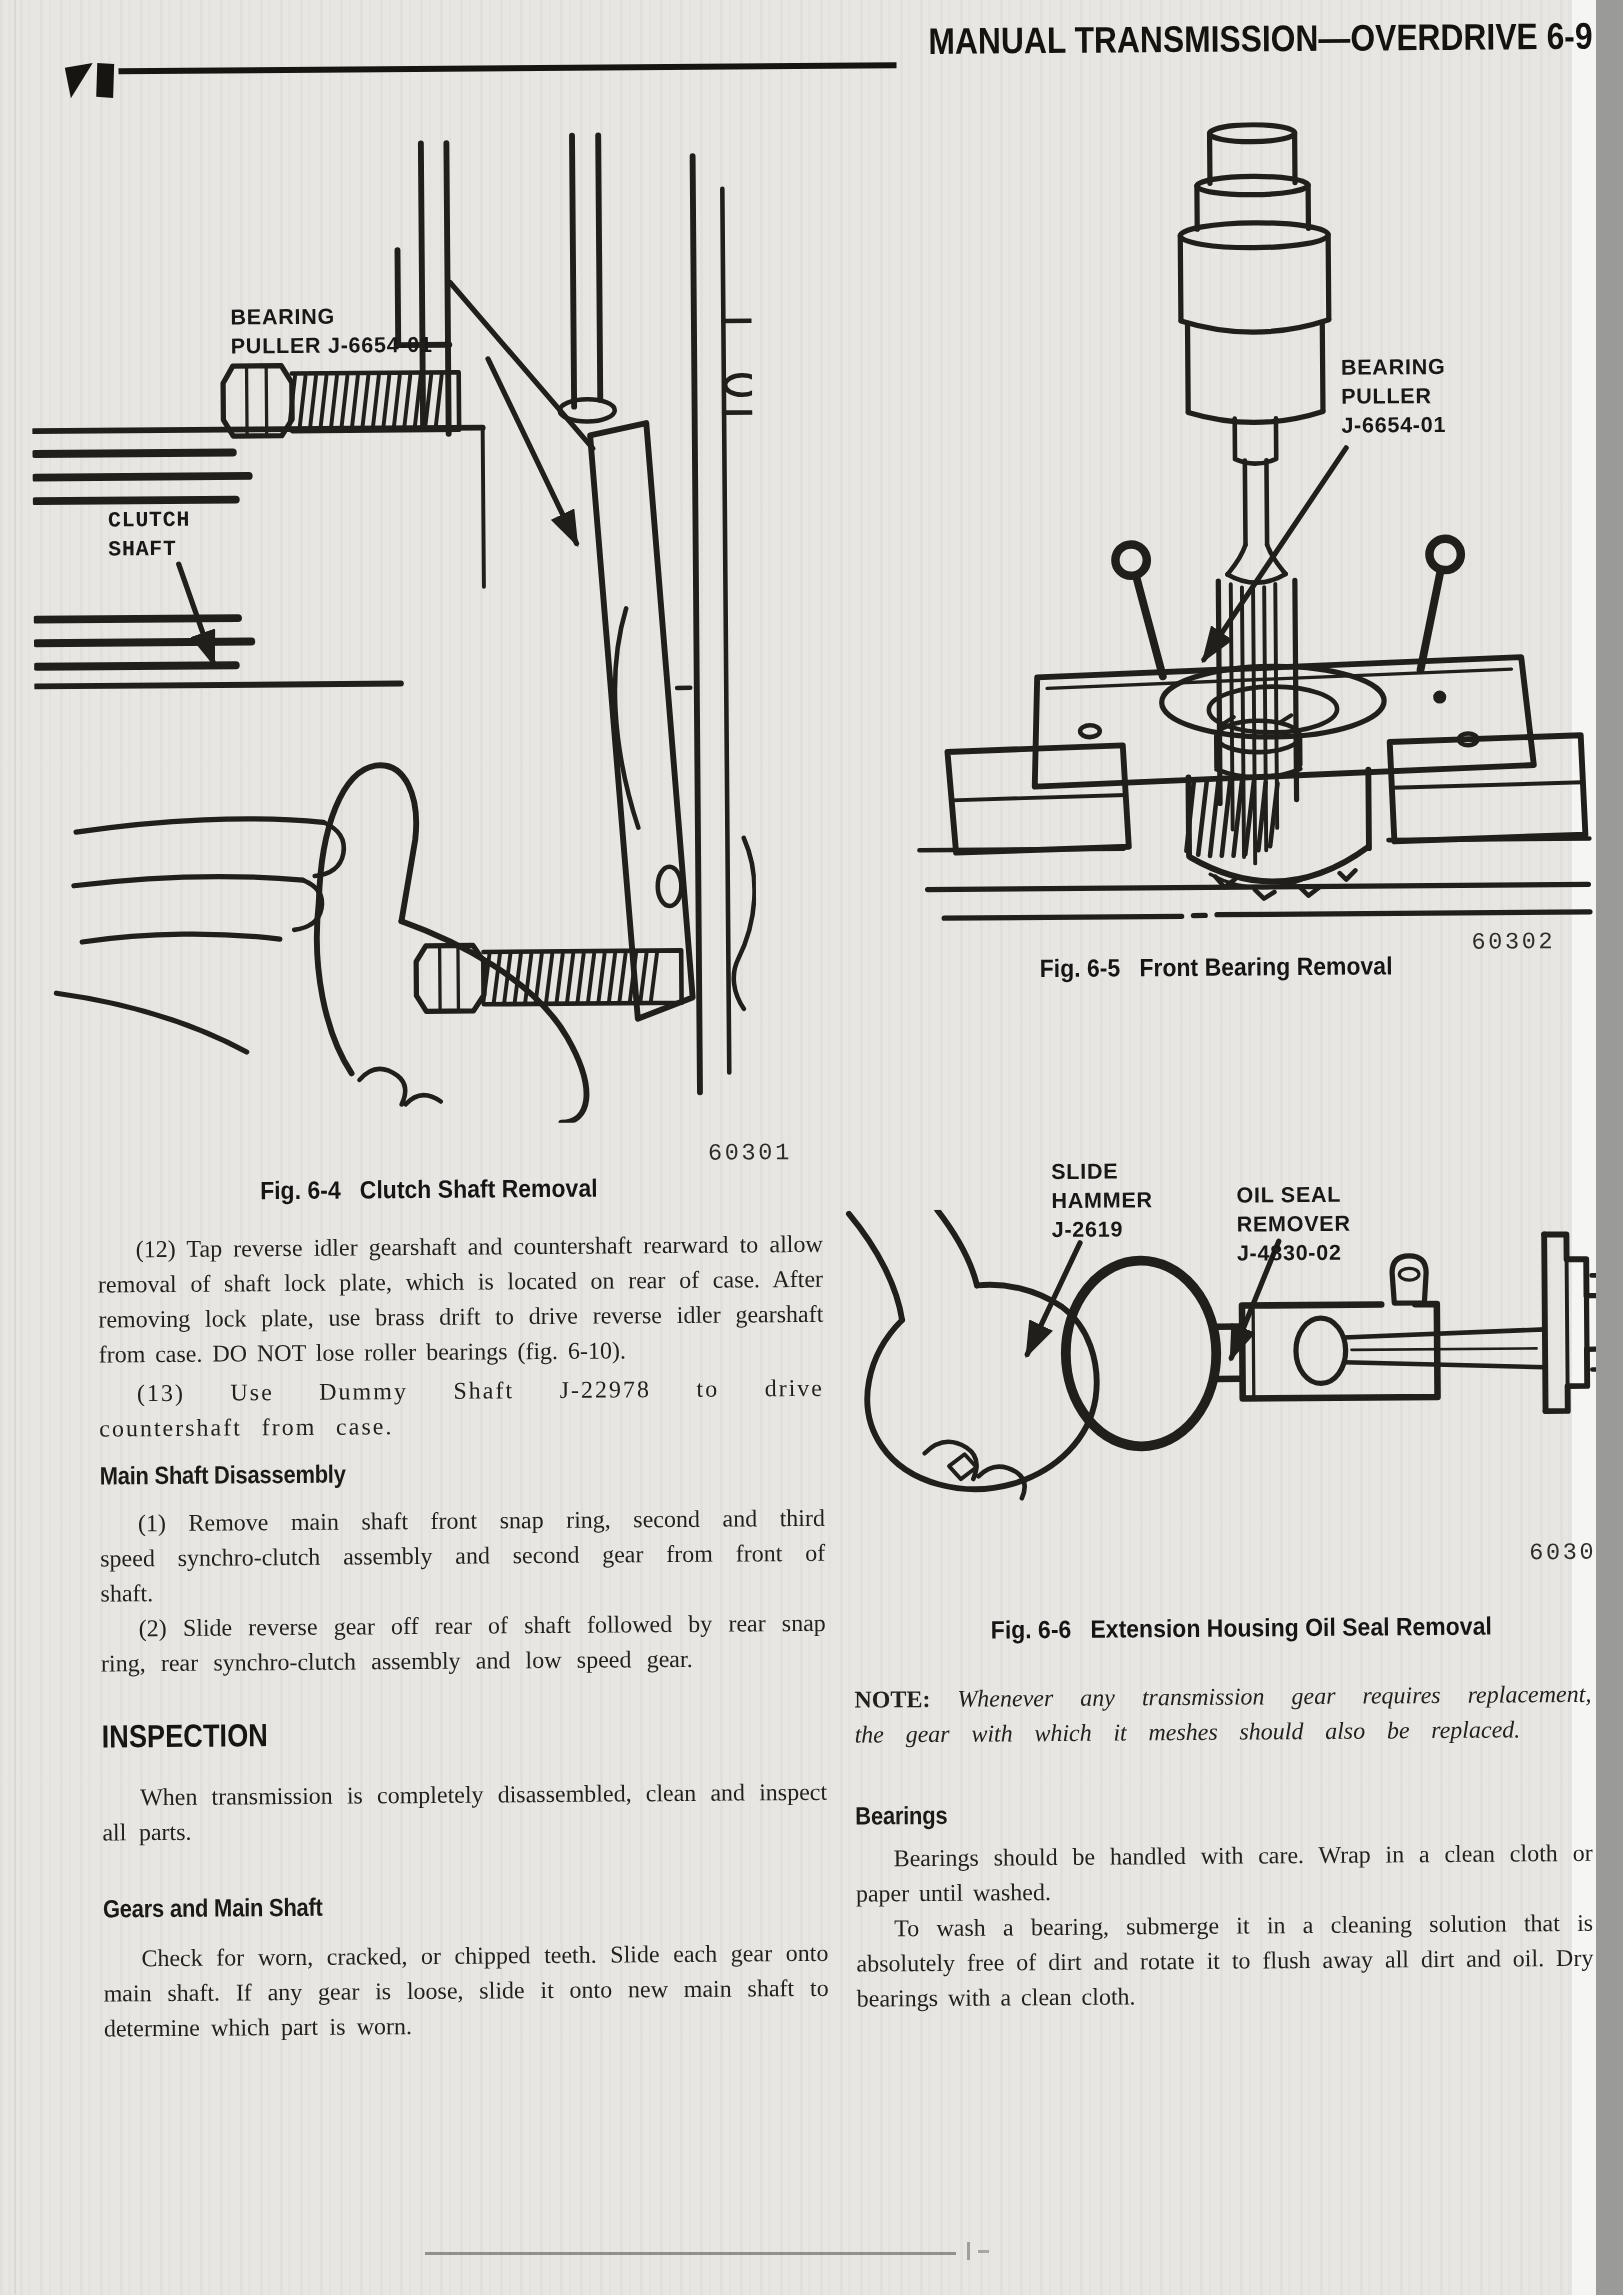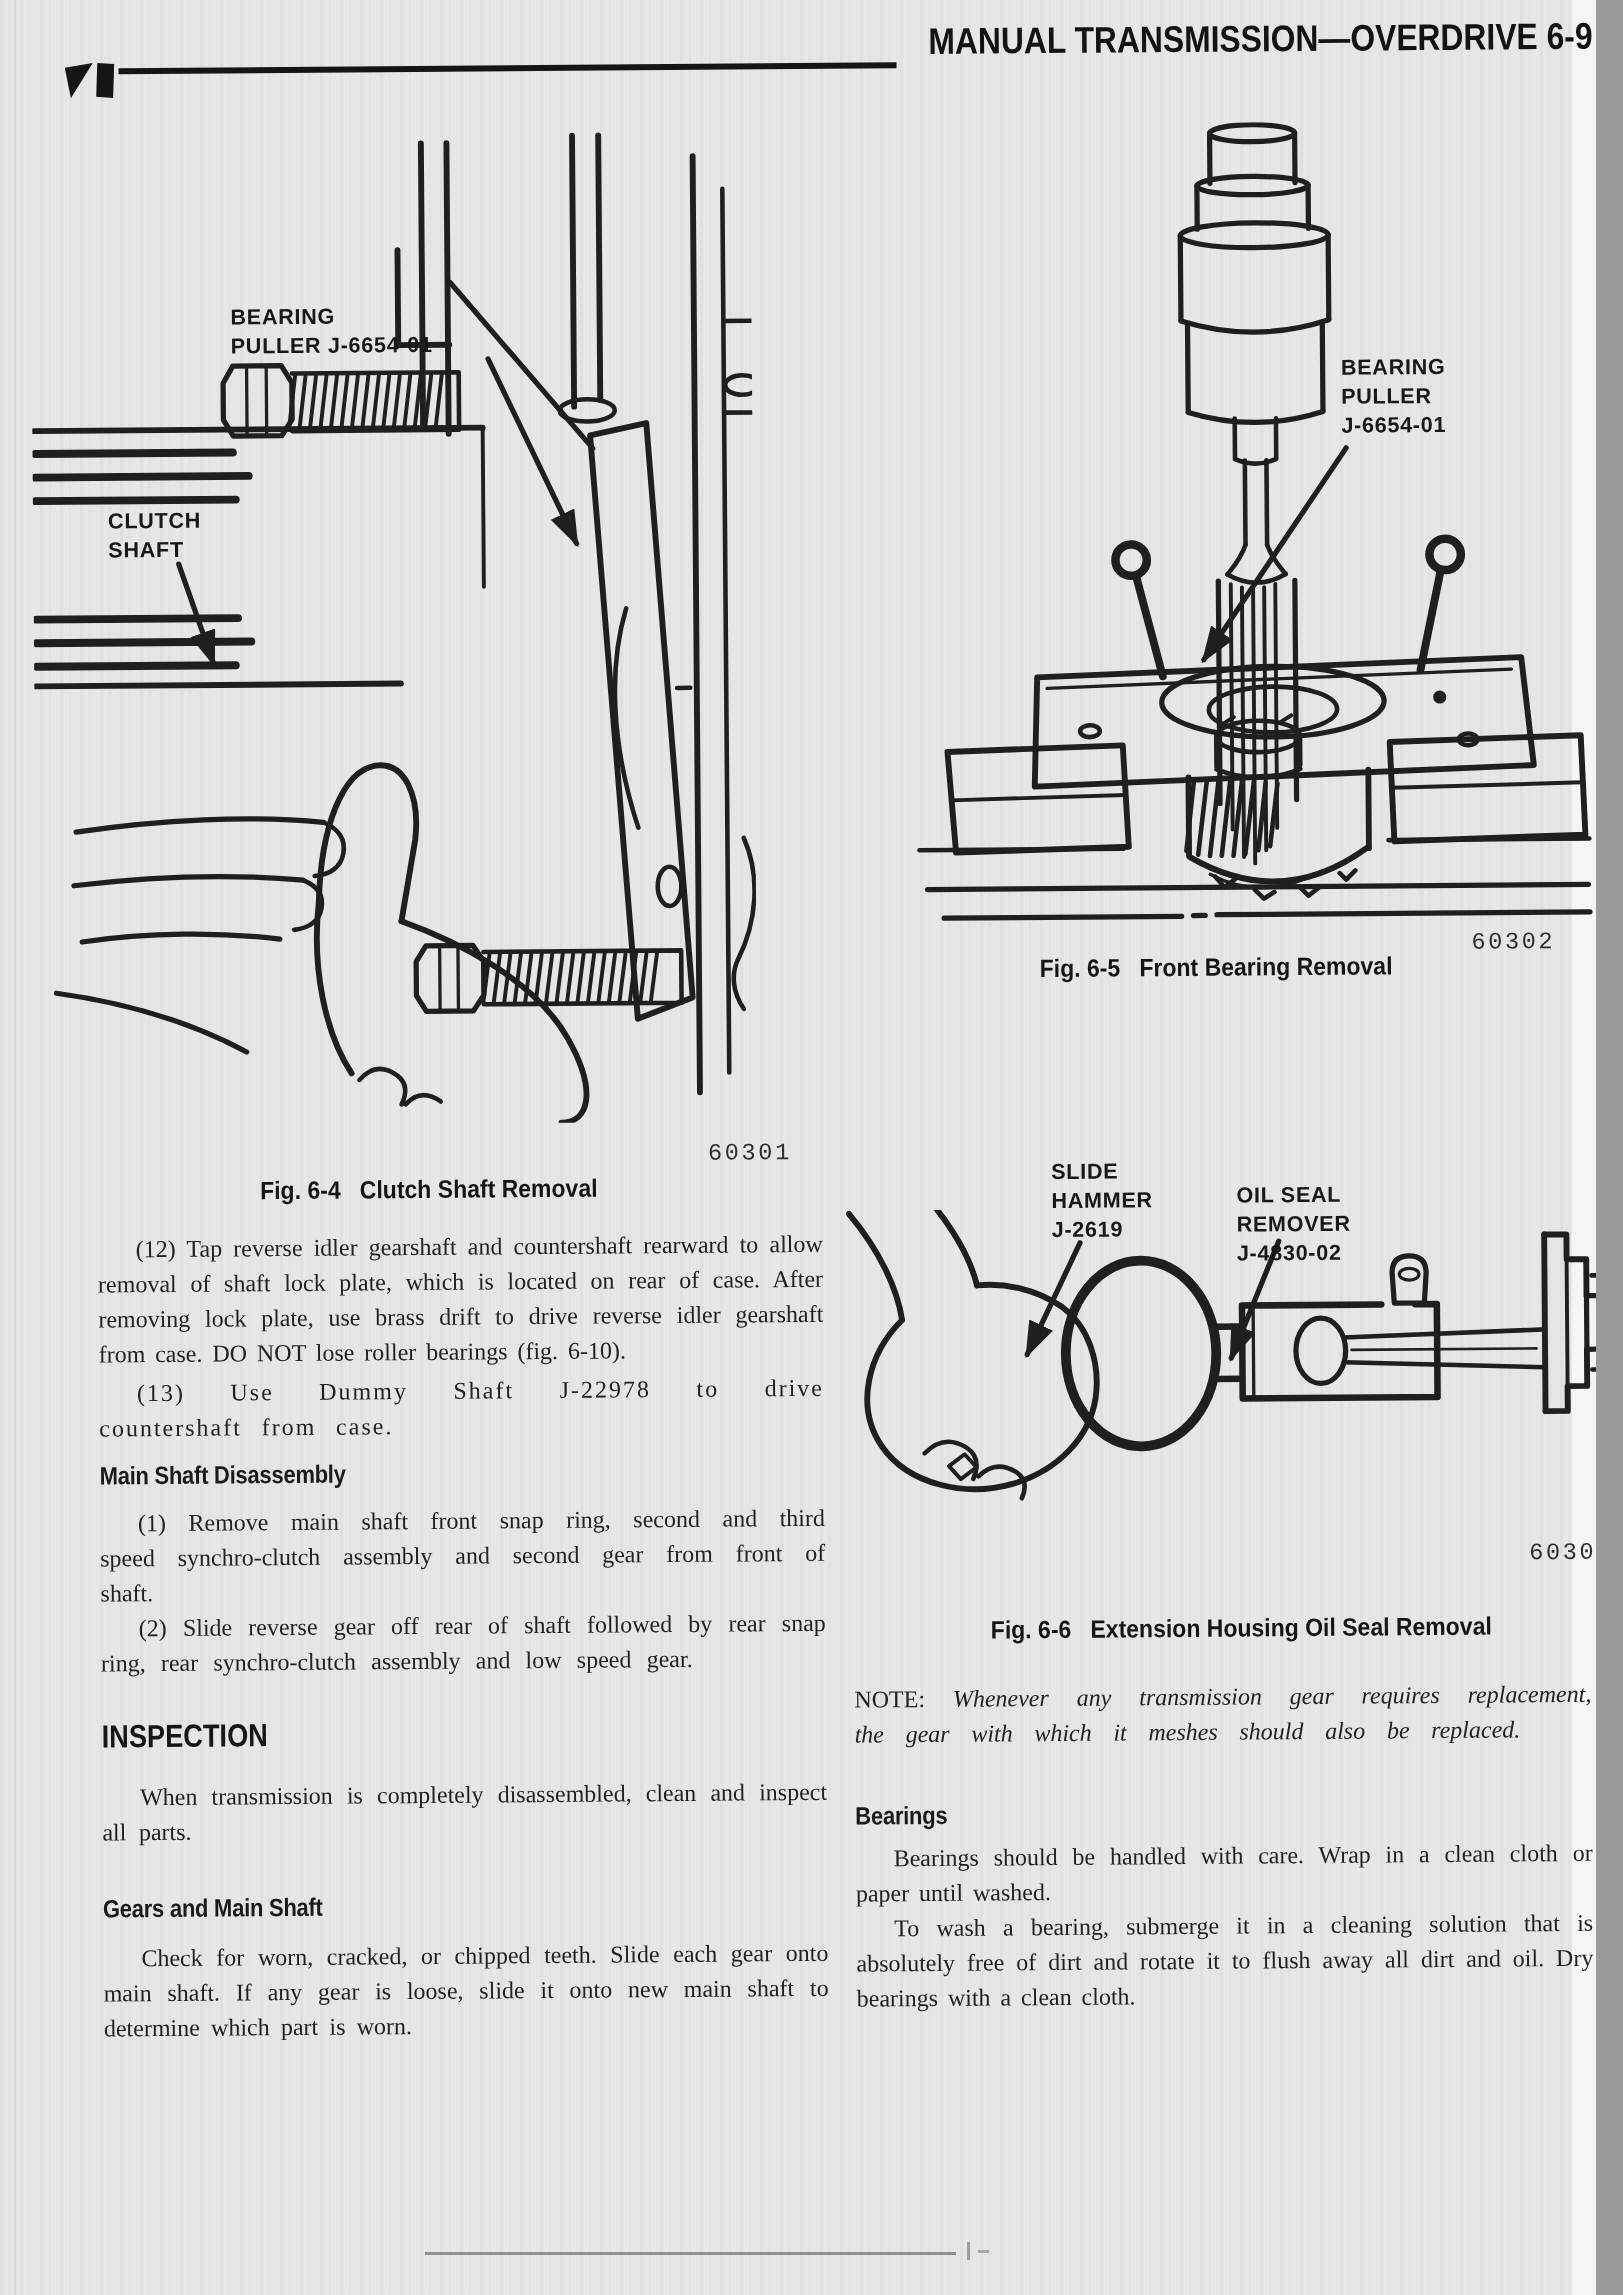--- a/index.html
+++ b/index.html
@@ -16,21 +16,21 @@
          font-family:"Liberation Sans",sans-serif;font-weight:700;font-size:37px;color:#141310;
          transform:scaleX(.86);transform-origin:100% 50%;letter-spacing:0px;}
   .rule{position:absolute;left:127px;top:63px;width:778px;height:5.9px;background:#161512;}
 
   .column{position:absolute;color:#23211d;}
   .column p{font-size:24px;line-height:35px;text-align:justify;margin:0;color:#23211d;}
   .para{text-indent:38px;}.ws6{word-spacing:3.9px}.ws8{word-spacing:5.2px}
   .ws10{word-spacing:6.5px}.ws14{word-spacing:9.2px}
   .loose13{letter-spacing:2px;word-spacing:11.8px;}
   .notep{word-spacing:15.7px;}
-  .note-label{font-weight:400;}
+  .note-label{font-weight:700;}
   .note-italic{font-style:italic;}
   .subhead{font-family:"Liberation Sans",sans-serif;font-weight:700;font-size:25px;line-height:30px;
            color:#1b1a17;transform:scaleX(.88);transform-origin:0 50%;letter-spacing:-0.3px;margin:0;}
   .sectionhead{font-family:"Liberation Sans",sans-serif;font-weight:700;font-size:32px;line-height:37px;
            color:#171613;transform:scaleX(.85);transform-origin:0 50%;margin:0;}
 
   .figlabel{position:absolute;font-family:"Liberation Sans",sans-serif;font-weight:700;font-size:21.6px;
             line-height:29px;letter-spacing:0.7px;white-space:pre-line;color:#191816;}
   .fignum{position:absolute;font-family:"Liberation Mono",monospace;font-size:23.6px;letter-spacing:2.6px;color:#2e2d29;margin-top:45px;}
   .caption{position:absolute;font-family:"Liberation Sans",sans-serif;font-weight:700;font-size:25px;
@@ -102,21 +102,21 @@
         <path d="M432 1180 C420 1280 440 1380 480 1442" stroke-width="9"></path>
         <path d="M492 1452 q26 -30 58 -6 q20 16 6 44 M562 1490 q24 -26 54 -4" stroke-width="7"></path>
         <path d="M30 1316 C140 1332 240 1364 320 1408"></path>
 
         <path d="M697 352 L830 635" stroke-width="8" marker-end="url(#a64)"></path>
         <path d="M222 662 L274 814" stroke-width="8" marker-end="url(#a64)"></path>
       </g>
     </svg>
     <div class="figlabel" style="left:237px;top:298px;">BEARING
 PULLER J-6654-01</div>
-    <div class="figlabel" style="left:113px;top:501px;">CLUTCH
+    <div class="figlabel" style="left:113px;top:501px;font-family:Liberation Mono, monospace;">CLUTCH
 SHAFT</div>
     <div class="fignum" style="left:708px;top:1094px;">60301</div>
     <div class="caption" style="left:98px;top:1172px;width:661px;">Fig. 6-4   Clutch Shaft Removal</div>
 
     <svg class="fig" style="left:910px;top:126px;" width="687" height="812" viewBox="0 0 1050 1240">
       <defs>
         <marker id="a65" orient="auto" markerWidth="7" markerHeight="5" refX="6.2" refY="2.5">
           <path d="M0 0 L7 2.5 L0 5 Z" fill="#201f1c"></path>
         </marker>
       </defs>

